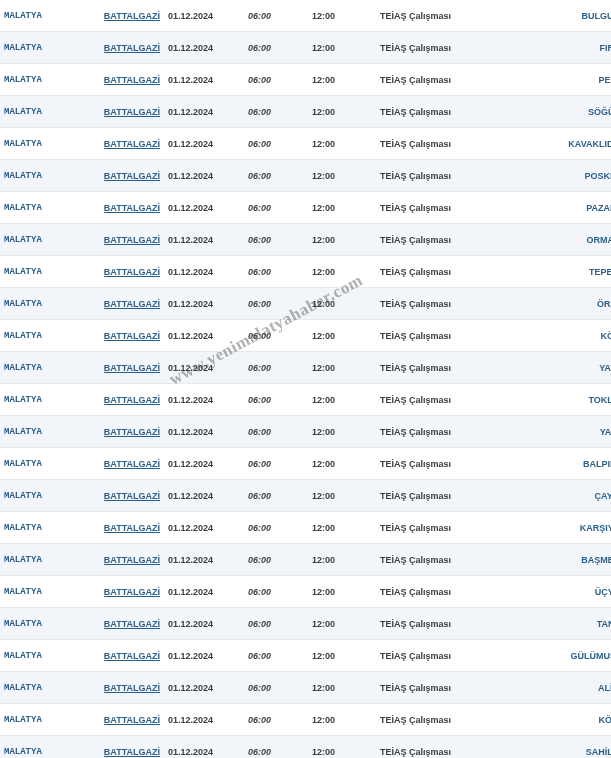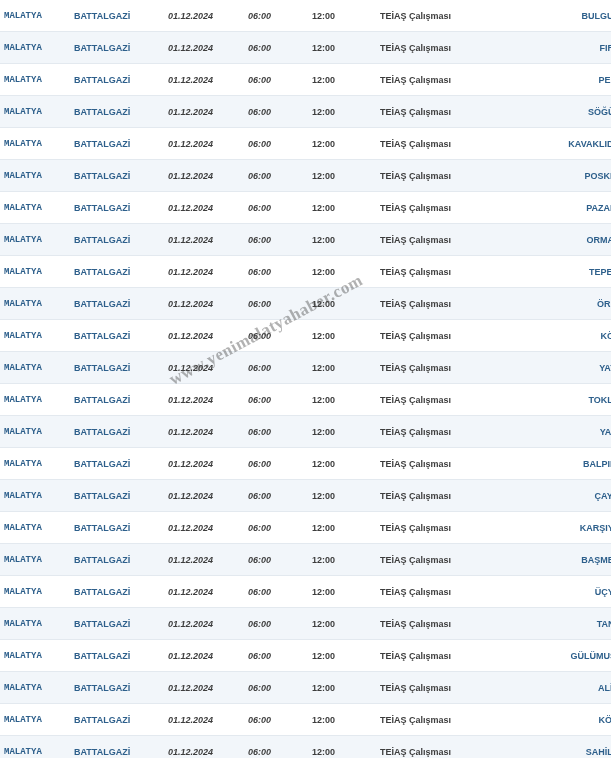--- a/index.html
+++ b/index.html
@@ -30,22 +30,22 @@
     font-weight: bold;
     vertical-align: middle;
     border-bottom: 1px solid #e3e9ef;
     white-space: nowrap;
     overflow: hidden;
   }
   tr.row-even td { background: #ffffff; }
   tr.row-odd  td { background: #f2f6fa; }
 
   .col-city    { width: 62px;  text-align: left;   padding-left: 6px; color: #2d5f8b; font-family: Liberation Mono, monospace; }
-  .col-dist    { width: 86px;  text-align: left;   color: #2d5f8b; }
-  .col-date    { width: 72px;  text-align: left;   color: #3d3d3d; font-style: italic; }
+  .col-dist    { width: 86px;  text-align: right;   color: #2d5f8b; text-decoration: underline; }
+  .col-date    { width: 72px;  text-align: left;   color: #3d3d3d; }
   .col-start   { width: 56px;  text-align: left;   color: #3d3d3d; font-style: italic; }
   .col-end     { width: 60px;  text-align: left;   color: #3d3d3d; }
   .col-reason  { width: 115px; text-align: left;   color: #3d3d3d; margin-top: 48px; }
   .col-area    { width: 160px; text-align: right;  padding-right: 8px; color: #2d5f8b; }
 
   .watermark {
     position: absolute;
     left: 160px;
     top: 268px;
     width: 190px;

